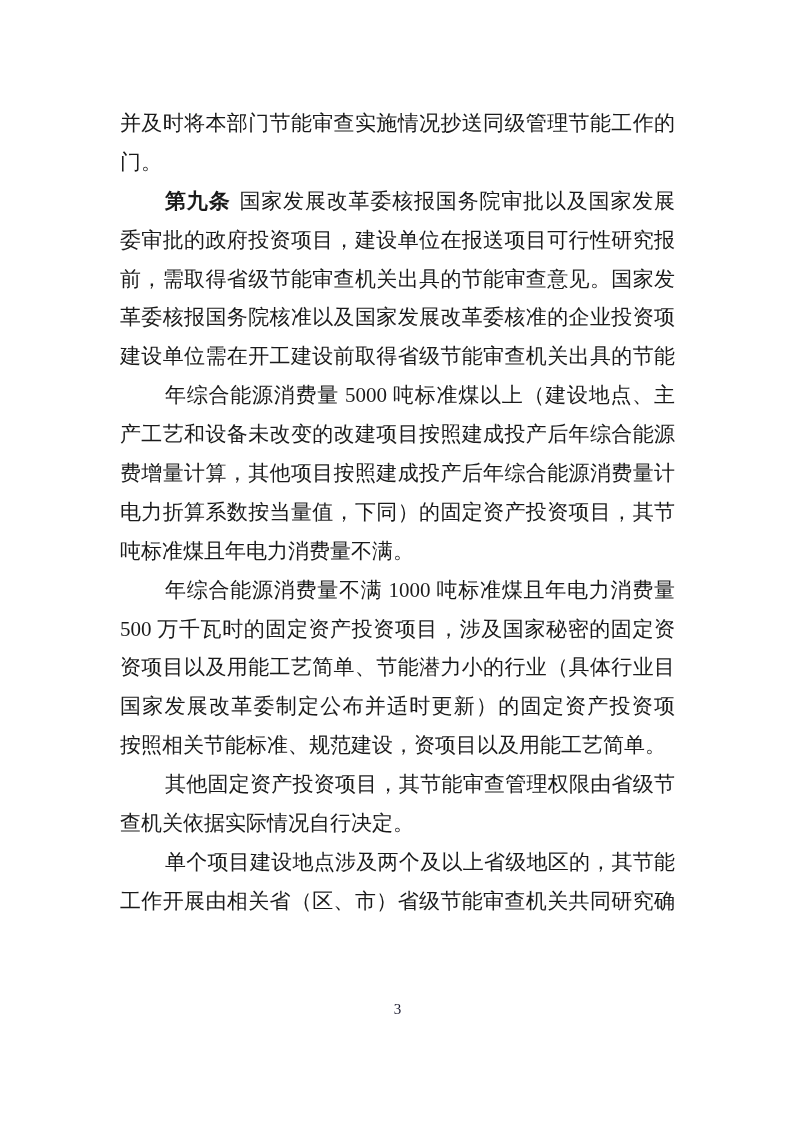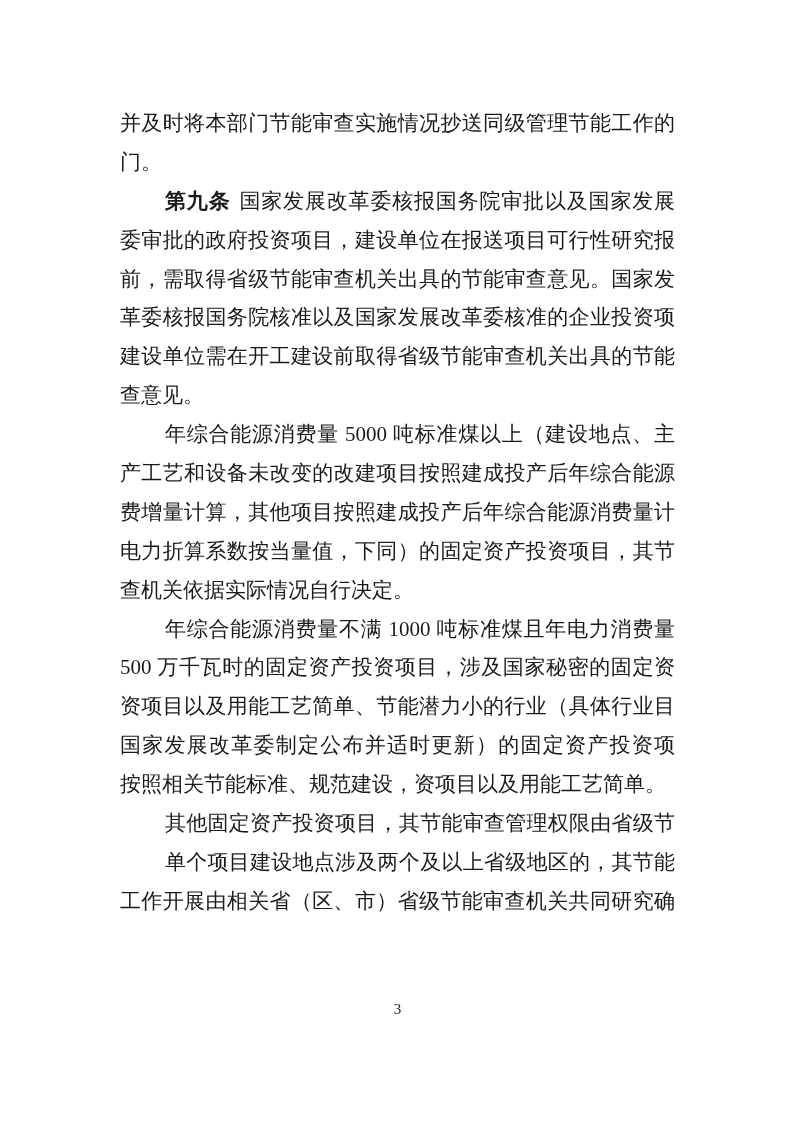--- a/index.html
+++ b/index.html
@@ -70,41 +70,41 @@
       <p class="line">并及时将本部门节能审查实施情况抄送同级管理节能工作的部</p>
       <p class="line last">门。</p>
     </section>
 
     <section class="paragraph">
       <p class="line indent"><span class="head">第九条</span><span>国家发展改革委核报国务院审批以及国家发展改革</span></p>
       <p class="line">委审批的政府投资项目，建设单位在报送项目可行性研究报告</p>
       <p class="line">前，需取得省级节能审查机关出具的节能审查意见。国家发展改</p>
       <p class="line">革委核报国务院核准以及国家发展改革委核准的企业投资项目，</p>
       <p class="line">建设单位需在开工建设前取得省级节能审查机关出具的节能审</p>
-      <p class="line last">查意见。</p>
     </section>
 
     <section class="paragraph">
       <p class="line indent">年综合能源消费量 5000 吨标准煤以上（建设地点、主要生</p>
       <p class="line">产工艺和设备未改变的改建项目按照建成投产后年综合能源消</p>
       <p class="line">费增量计算，其他项目按照建成投产后年综合能源消费量计算，</p>
       <p class="line">电力折算系数按当量值，下同）的固定资产投资项目，其节能审</p>
-      <p class="line last">查机关依据实际情况自行决定。</p>
+      <p class="line last">吨标准煤且年电力消费量不满。</p>
     </section>
 
     <section class="paragraph">
       <p class="line indent">年综合能源消费量不满 1000 吨标准煤且年电力消费量不满</p>
       <p class="line">500 万千瓦时的固定资产投资项目，涉及国家秘密的固定资产投</p>
       <p class="line">资项目以及用能工艺简单、节能潜力小的行业（具体行业目录由</p>
       <p class="line">国家发展改革委制定公布并适时更新）的固定资产投资项目，应</p>
       <p class="line last">按照相关节能标准、规范建设，资项目以及用能工艺简单。</p>
     </section>
 
     <section class="paragraph">
       <p class="line indent">其他固定资产投资项目，其节能审查管理权限由省级节能审</p>
+      <p class="line last">查机关依据实际情况自行决定。</p>
     </section>
 
     <section class="paragraph">
       <p class="line indent">单个项目建设地点涉及两个及以上省级地区的，其节能审查</p>
       <p class="line last">工作开展由相关省（区、市）省级节能审查机关共同研究确定。</p>
     </section>
 
   </main>
 
   <footer class="page-number">3</footer>

